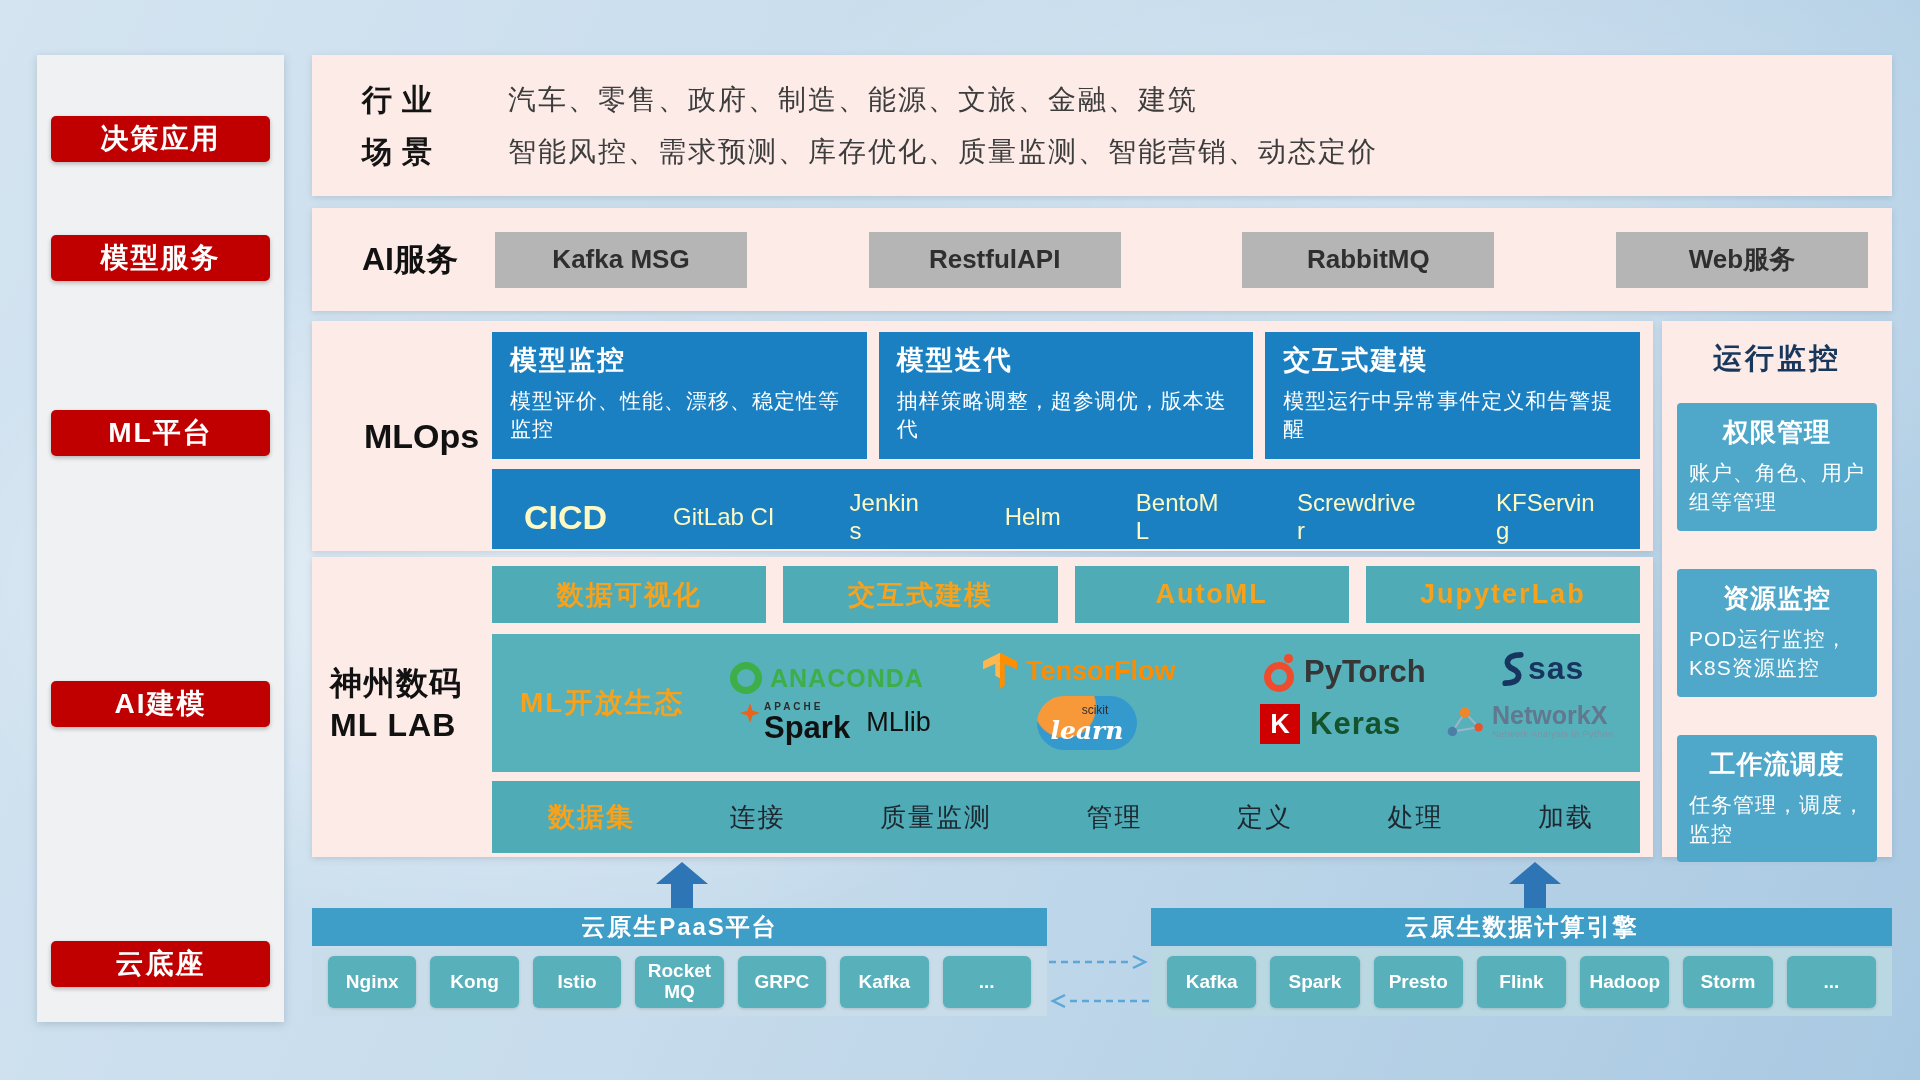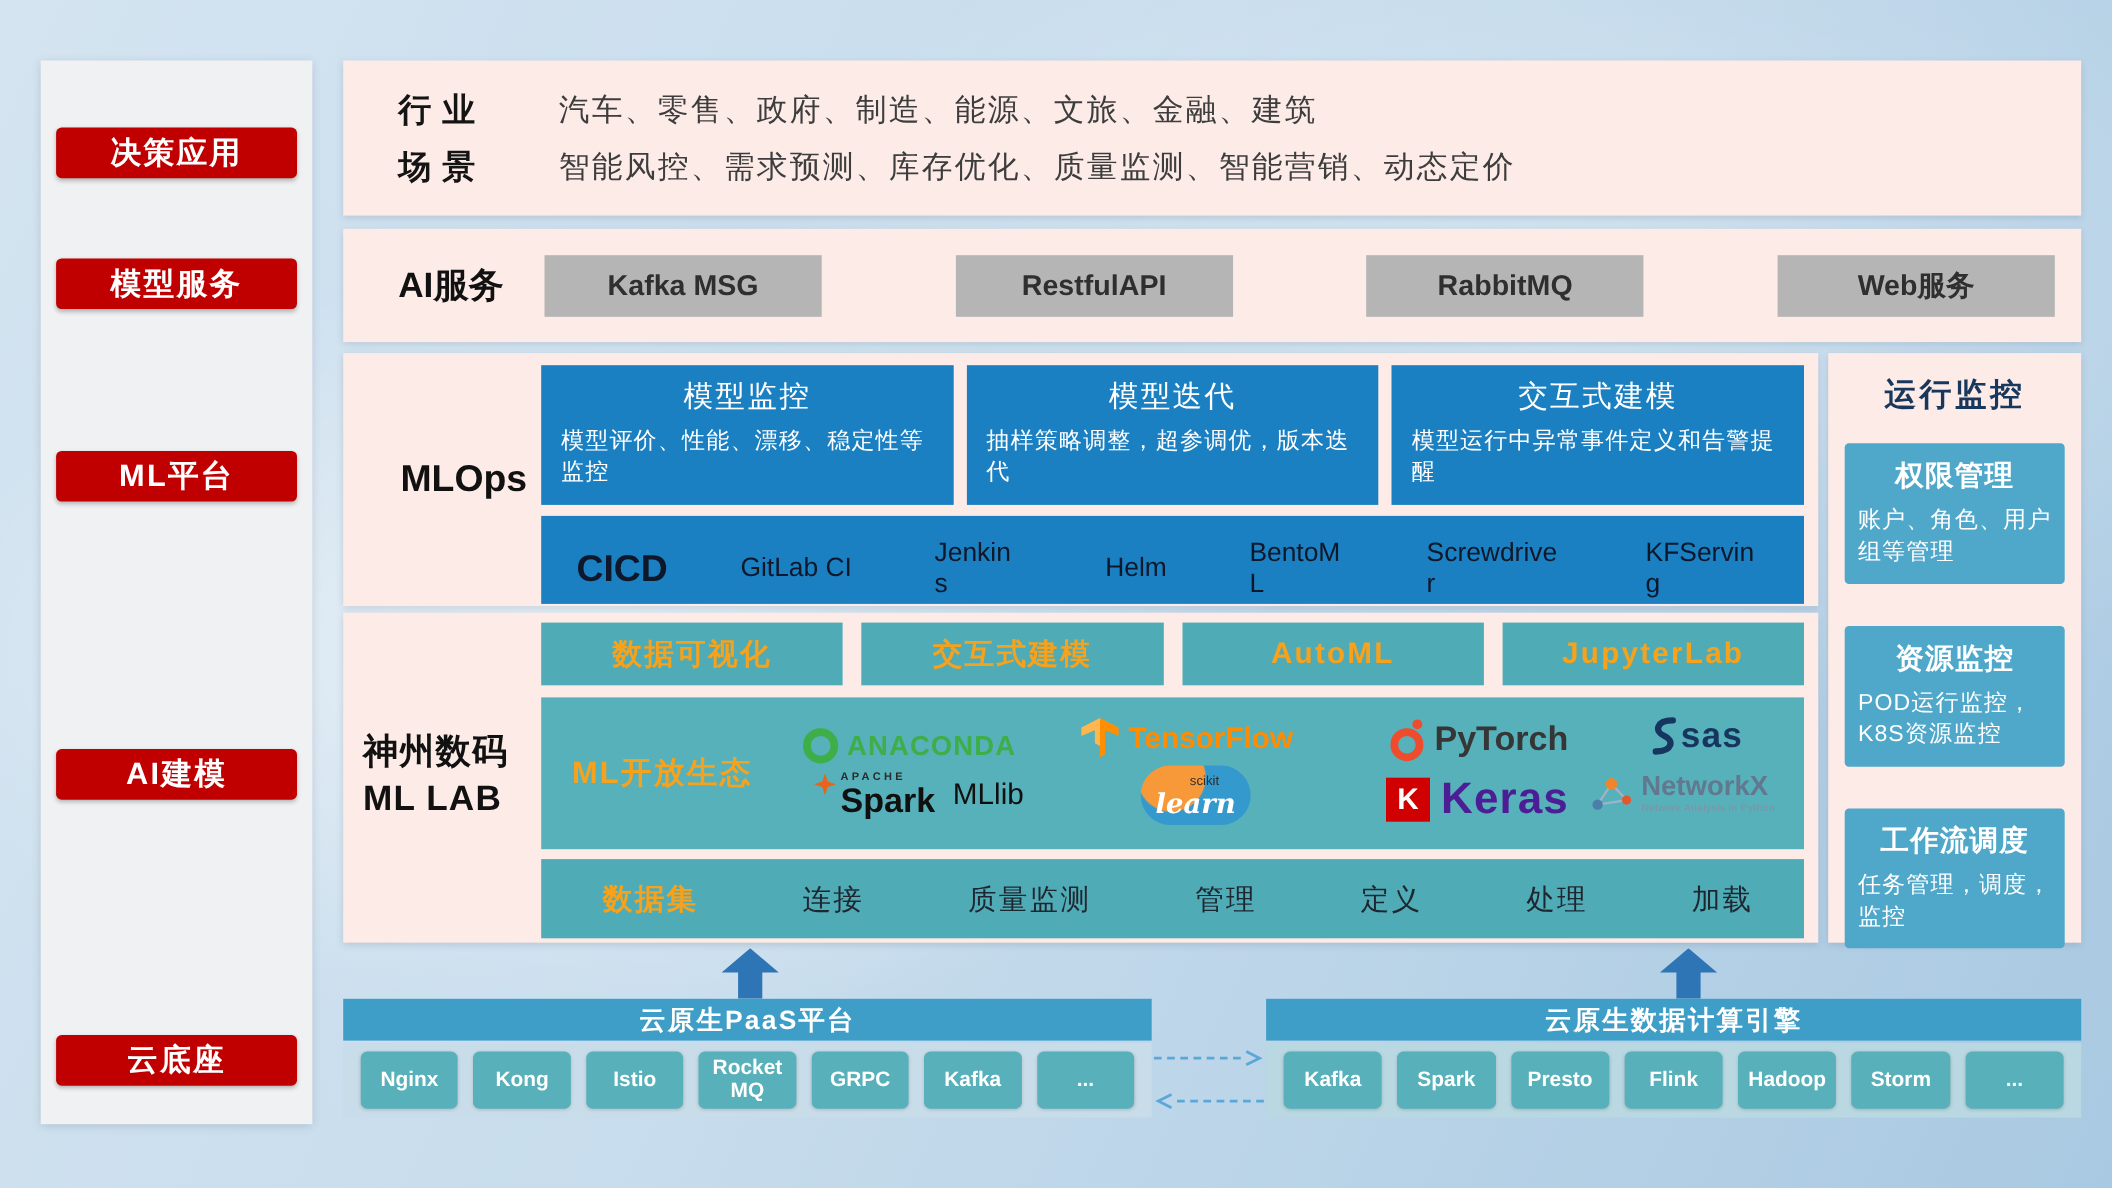--- a/index.html
+++ b/index.html
@@ -39,24 +39,24 @@
     display:flex; justify-content:space-between; }
   .gray-btn { width:252px; height:56px; background:#b5b5b5; color:#2f2f2f; font-size:26px;
     font-weight:bold; display:flex; align-items:center; justify-content:center; }
 
   
   .panel-mlops { left:312px; top:321px; width:1341px; height:230px; }
   .mlops-label { position:absolute; left:52px; top:50%; transform:translateY(-50%);
     font-size:34px; font-weight:bold; color:#111; }
   .mlops-cards { position:absolute; left:180px; top:11px; width:1148px; display:flex; gap:12px; }
   .blue-card { flex:1; height:127px; background:#1a80c2; color:#fff; padding:10px 18px 0; }
-  .blue-card h3 { font-size:27px; font-weight:normal; text-align:center; margin-bottom:9px; letter-spacing:2px; }
+  .blue-card h3 { font-size:27px; font-weight:bold; text-align:left; margin-bottom:9px; letter-spacing:2px; }
   .blue-card p { font-size:21px; line-height:1.35; letter-spacing:1px; }
   .cicd-bar { position:absolute; left:180px; top:148px; width:1148px; height:80px; background:#1a80c2;
-    color:#0f172a; display:flex; align-items:center; padding:16px 40px 0 32px; }
+    color:#fef9c3; display:flex; align-items:center; padding:16px 40px 0 32px; }
   .cicd-label { font-size:34px; font-weight:bold; margin-right:66px; }
   .cicd-items { flex:1; display:flex; justify-content:space-between; align-items:center; }
   .cicd-item { font-size:24px; line-height:1.15; overflow-wrap:anywhere; }
 
   
   .panel-monitor { left:1662px; top:321px; width:230px; height:536px; padding:18px 15px 0; }
   .monitor-title { text-align:center; font-size:29px; font-weight:bold; color:#17375d;
     letter-spacing:3px; margin-bottom:24px; }
   .monitor-card { background:#4fa7c9; border-radius:4px; color:#fff; padding:12px 12px 14px; margin-bottom:38px; }
   .monitor-card h3 { text-align:center; font-size:26px; font-weight:bold; margin-bottom:8px; letter-spacing:1px; }
@@ -95,21 +95,21 @@
   .skl-badge { width:100px; height:54px; border-radius:28px;
     background: radial-gradient(circle at 28% 20%, #f89939 0 36%, #3499cd 38%);
     display:flex; flex-direction:column; align-items:center; justify-content:center; line-height:1; }
   .skl-top { font-size:12px; color:#2d2d2d; margin:0 0 2px 16px; }
   .skl-main { font-size:25px; color:#fff; font-weight:bold; font-style:italic;
     font-family:"DejaVu Serif","Liberation Serif",serif; }
 
   .keras-box { width:40px; height:40px; background:#d00000; display:flex; align-items:center;
     justify-content:center; margin-right:10px; }
   .keras-k { color:#fff; font-size:27px; font-weight:bold; }
-  .keras-text { font-size:40px; color:#4c1d95; font-weight:600; letter-spacing:1px; }
+  .keras-text { font-size:31px; color:#14532d; font-weight:600; letter-spacing:1px; }
 
   .nx-col { display:flex; flex-direction:column; line-height:1.1; margin-left:6px; }
   .nx-text { font-size:25px; color:#61788f; font-weight:600; }
   .nx-tag { font-size:9px; color:#7d92a6; letter-spacing:0.5px; }
 
   .dataset-bar { position:absolute; left:180px; top:224px; width:1148px; height:72px; background:#4fabb5;
     display:flex; align-items:center; justify-content:space-between; padding:0 46px 0 56px; }
   .ds-label { color:#f6a21d; font-size:27px; font-weight:bold; letter-spacing:2px; }
   .ds-item { color:#1e2630; font-size:26px; letter-spacing:2px; }
 

